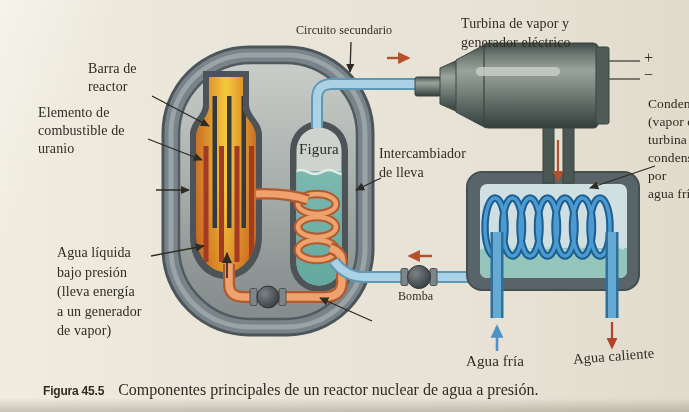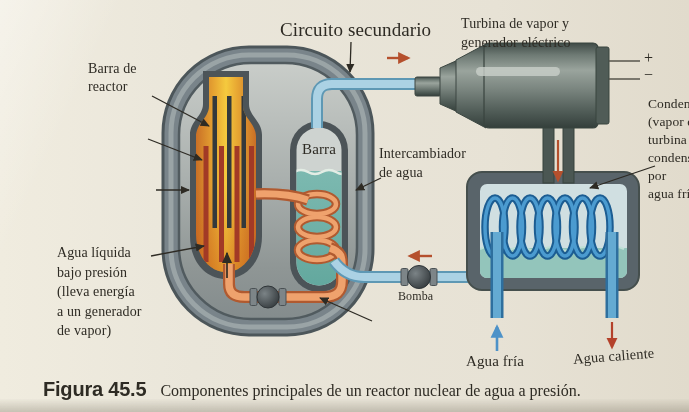--- a/index.html
+++ b/index.html
@@ -19,21 +19,21 @@
   .lbl.big{font-size:15px;}
   .lbl.small{font-size:13.5px;line-height:18px;}
   .lbl.wide{line-height:19.5px;}
   .sign{position:absolute;font-size:16px;}
   .caption{
     position:absolute;left:43px;top:380px;width:640px;
     font-size:16px;line-height:19px;white-space:nowrap;
   }
   .caption .figno{
     font-family:"Liberation Sans","DejaVu Sans",sans-serif;
-    font-weight:700;font-size:20px;letter-spacing:-0.2px;margin-right:14px;
+    font-weight:700;font-size:12px;letter-spacing:-0.2px;margin-right:14px;
   }
   .showthrough{
     position:absolute;left:0;top:399px;width:689px;height:13px;
     background:linear-gradient(to bottom,rgba(120,114,96,0.02),rgba(104,98,82,0.30));
     filter:blur(0.6px);
   }
 </style>
 </head>
 <body>
 
@@ -234,33 +234,36 @@
       <path d="M148,139 L202,160" marker-end="url(#mDark)"></path>
       <path d="M156,190 L189,190" marker-end="url(#mDark)"></path>
       <path d="M151,256 L204,246" marker-end="url(#mDark)"></path>
       <path d="M351,42 L350,72" marker-end="url(#mDark)"></path>
       <path d="M381,178 L356,190" marker-end="url(#mDark)"></path>
       <path d="M655,166 L590,188" marker-end="url(#mDark)"></path>
       <path d="M372,321 L320,298" marker-end="url(#mDark)"></path>
     </g>
   </svg>
 
-  <div class="lbl" style="left:280px;top:21px;font-size:19px">Circuito secundario</div>
+  <div class="lbl" style="left:296px;top:21px;font-size:12px">Circuito secundario</div>
   <div class="lbl" style="left:461px;top:15px;line-height:18.5px">Turbina de vapor y
 generador eléctrico</div>
   <div class="lbl" style="left:88px;top:60px">Barra de
 reactor</div>
+  <div class="lbl" style="left:38px;top:104px">Elemento de
+combustible de
+uranio</div>
   <div class="lbl wide" style="left:57px;top:243px">Agua líquida
 bajo presión
 (lleva energía
 a un generador
 de vapor)</div>
-  <div class="lbl big" style="left:294px;top:140px;width:50px;text-align:center">Barra</div>
+  <div class="lbl big" style="left:294px;top:140px;width:50px;text-align:center">Figura</div>
   <div class="lbl" style="left:379px;top:145px;line-height:18.5px">Intercambiador
-de agua</div>
+de lleva</div>
   <div class="lbl small" style="left:648px;top:95px">Condensador
 (vapor de turbina
 condensado por
 agua fría)</div>
   <div class="lbl" style="left:398px;top:287px;font-size:12px">Bomba</div>
   <div class="lbl big" style="left:466px;top:352px">Agua fría</div>
   <div class="lbl" style="left:573px;top:350px;font-size:14.5px;transform:rotate(-4.5deg);transform-origin:left center">Agua caliente</div>
   <div class="sign" style="left:644px;top:49px">+</div>
   <div class="sign" style="left:644px;top:66px">−</div>
 

